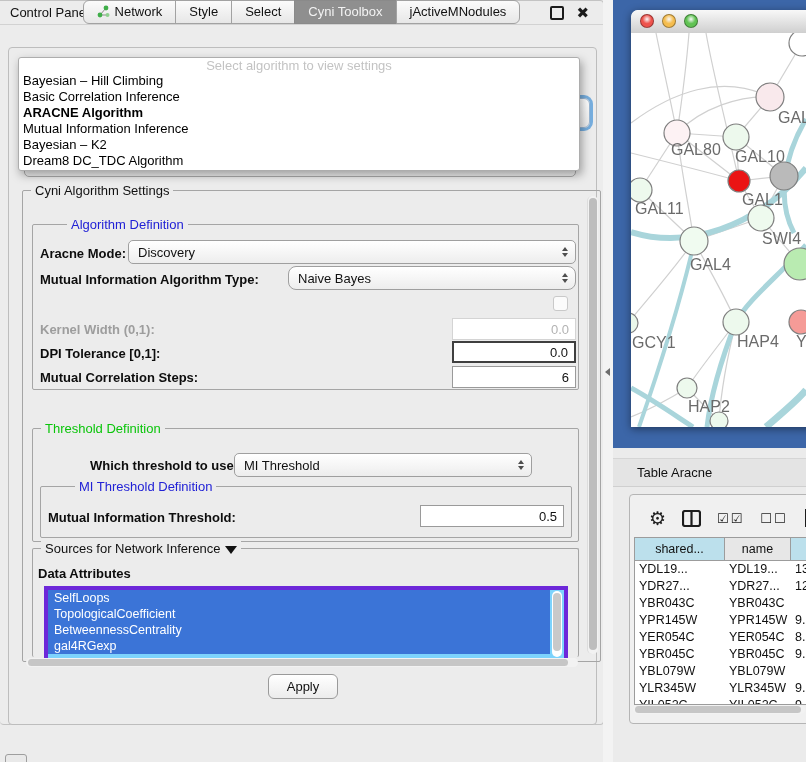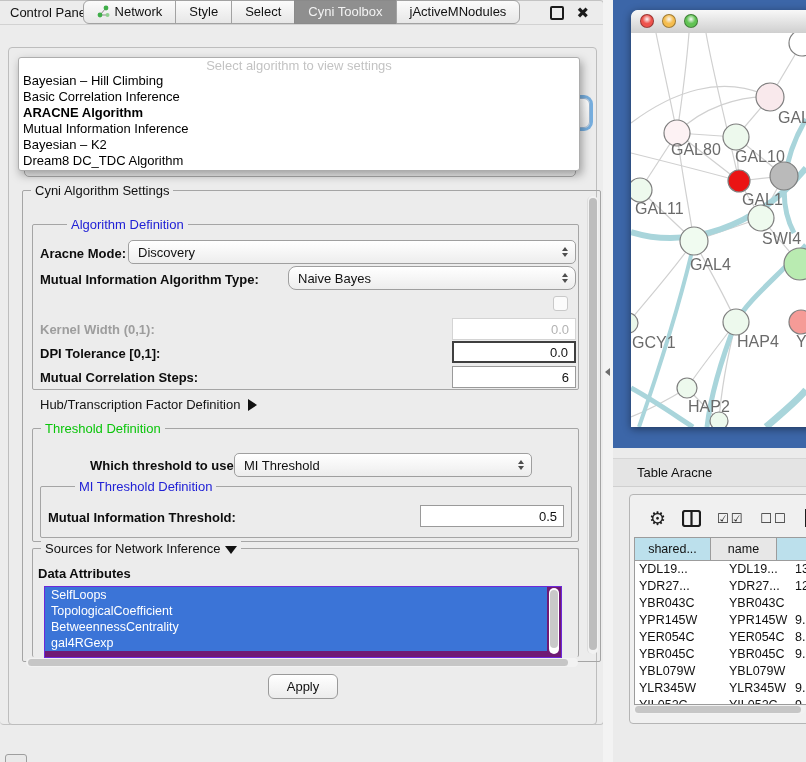--- a/index.html
+++ b/index.html
@@ -62,21 +62,21 @@
           justify-content:flex-end;padding:0 6px;box-sizing:border-box;height:22px;}
   .tinput.focus{border:2px solid #3f3f3f;}
   .tinput.disabled{border-color:#d4d4d4;color:#b3b3b3;}
   .checkbox{width:15px;height:15px;border:1px solid #c9c9c9;border-radius:3px;background:#fbfbfb;box-sizing:border-box;}
   
   .vtrack{background:#f2f2f2;border-left:1px solid #dcdcdc;border-radius:5px;}
   .vthumb{position:absolute;left:1px;width:8px;background:#bdbdbd;border-radius:4px;}
   .htrack{background:#f2f2f2;border-radius:5px;}
   .hthumb{position:absolute;top:1px;height:7px;background:#c6c6c6;border-radius:4px;}
   
-  #attr-list{left:44px;top:586px;width:516px;height:70px;background:#701a75;overflow:hidden;border:1px solid #6d28d9;}
+  #attr-list{left:44px;top:586px;width:516px;height:70px;background:#7dd3fc;overflow:hidden;border:4px solid #6d28d9;}
   .attr-item{height:16px;line-height:16px;font-size:12.5px;color:#fff;background:#3b74d7;
              padding-left:6px;margin-right:14px;white-space:nowrap;}
   
   #apply-btn{left:268px;top:674px;width:68px;height:23px;background:linear-gradient(#ffffff,#ececec);
              border:1px solid #9a9a9a;border-radius:6px;font-size:13px;display:flex;
              align-items:center;justify-content:center;}
   .hubrow{font-size:13px;color:#141414;display:flex;align-items:center;gap:8px;}
   .tri-right{width:0;height:0;border-top:6px solid transparent;border-bottom:6px solid transparent;
              border-left:9px solid #111;}
   .tri-down-s{width:0;height:0;border-left:6px solid transparent;border-right:6px solid transparent;
@@ -213,24 +213,20 @@
   </div>
   <span class="abs blabel" style="left:40px;top:346px;">DPI Tolerance [0,1]:</span>
   <div class="abs tinput focus" style="left:452px;top:341px;width:124px;">
     <span>0.0</span>
   </div>
   <span class="abs blabel" style="left:40px;top:370px;">Mutual Correlation Steps:</span>
   <div class="abs tinput" style="left:452px;top:366px;width:124px;">
     <span>6</span>
   </div>
 
-  <div class="abs hubrow" style="left:40px;top:397px;">
-    <span>Hub/Transcription Factor Definition</span>
-    <span class="tri-right"></span>
-  </div>
 
   <div class="abs group" style="left:32px;top:428px;width:545px;height:112px;">
     <span class="legend green">Threshold Definition</span>
   </div>
   <span class="abs blabel" style="left:90px;top:458px;">Which threshold to use:</span>
   <div class="abs combo" style="left:234px;top:453px;width:298px;">
     <span>MI Threshold</span>
     <span class="arrows">
         <span class="tri-up"></span>
         <span class="tri-dn"></span>
@@ -363,21 +359,21 @@
     <span class="tb-icon" style="font-size:13px;letter-spacing:2px;">☑☑</span>
     <span class="tb-icon" style="font-size:13px;letter-spacing:2px;">☐☐</span>
     <span class="tb-icon">
       <svg width="18" height="20" viewBox="0 0 18 20">
           <path d="M2 2 h9 l5 5 v11 h-14 z" fill="#fff" stroke="#1d1d1d" stroke-width="2"></path>
         </svg>
     </span>
   </div>
   <div class="abs" id="tbl">
     <div class="thead" id="tbl-head">
-        <div class="th sel" style="width: 76px;">shared...</div>
+        <div class="th sel" style="width: 90px;">shared...</div>
         <div class="th" style="width: 66px;">name</div>
         <div class="th sel" style="width: 44px;"></div>
       </div>
     <div id="tbl-body">
         <div class="trow">
           <div class="td" style="width: 90px;">YDL19...</div>
           <div class="td" style="width: 66px;">YDL19...</div>
           <div class="td" style="width: 44px;">13</div>
         </div>
         <div class="trow">

